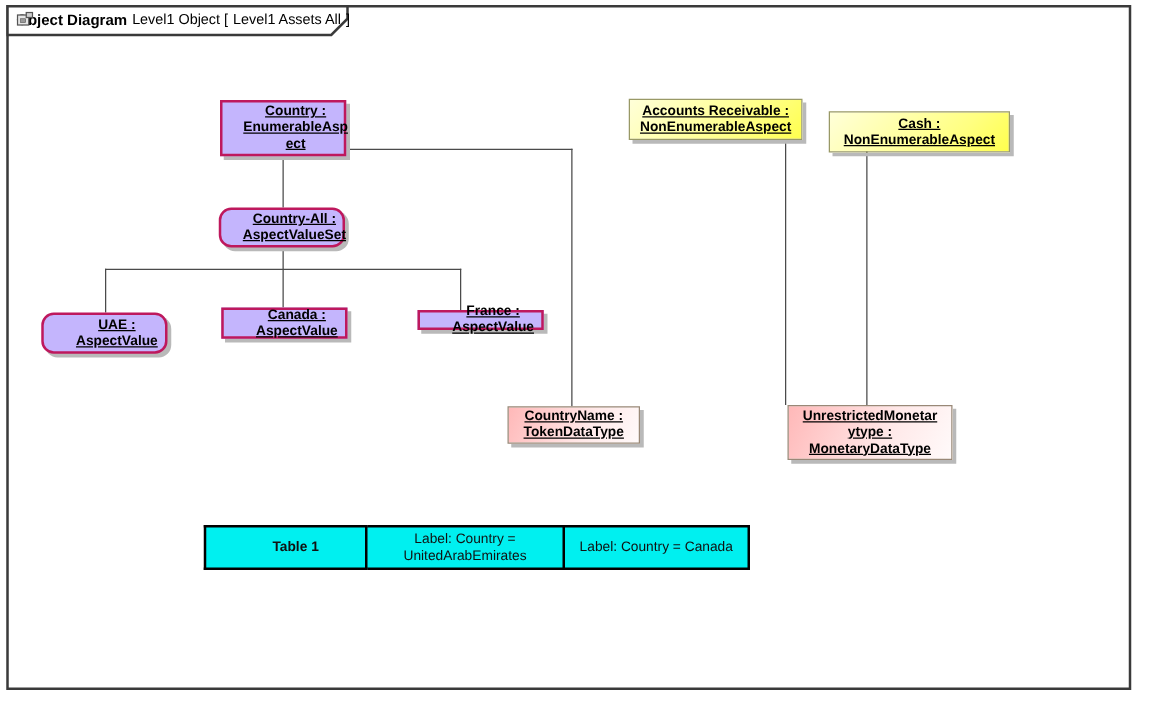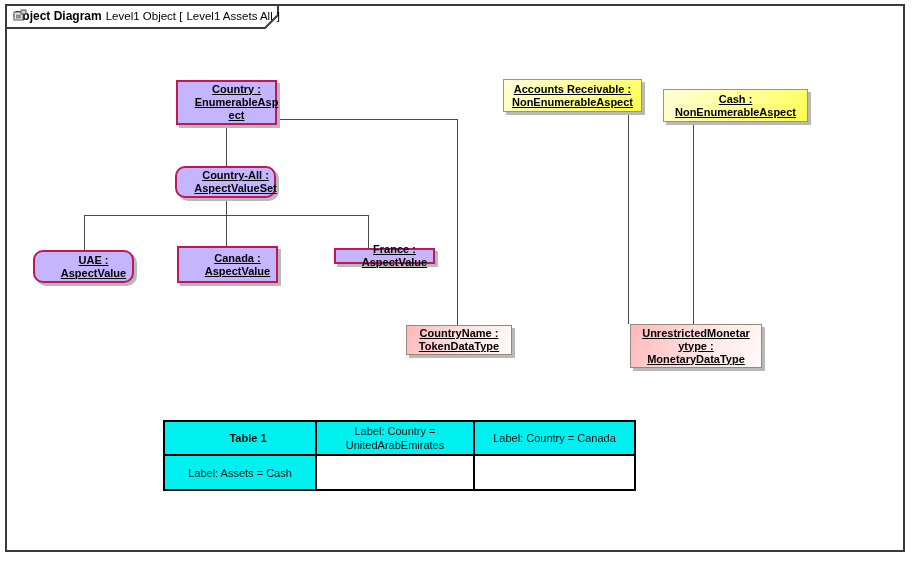--- a/index.html
+++ b/index.html
@@ -86,21 +86,21 @@
 ect</span>
 </div>
 <div class="node green" style="left:175px;top:166px;width:101px;height:32px;border-radius:10px;">
   <span class="node-label">Country-All :
 AspectValueSet</span>
 </div>
 <div class="node green" style="left:33px;top:250px;width:101px;height:33px;border-radius:10px;">
   <span class="node-label">UAE :
 AspectValue</span>
 </div>
-<div class="node green" style="left:177px;top:246px;width:101px;height:37px;">
+<div class="node green" style="left:177px;top:246px;width:101px;height:25px;">
   <span class="node-label">Canada :
 AspectValue</span>
 </div>
 <div class="node green" style="left:334px;top:248px;width:101px;height:16px;">
   <span class="node-label">France :
 AspectValue</span>
 </div>
 <div class="node yellow" style="left:503px;top:79px;width:139px;height:33px;">
   <span class="node-label">Accounts Receivable :
 NonEnumerableAspect</span>
@@ -115,24 +115,19 @@
 </div>
 <div class="node pink" style="left:590px;top:324px;width:132px;height:44px;margin-left:40px;">
   <span class="node-label">UnrestrictedMonetar
 ytype :
 MonetaryDataType</span>
 </div>
 
 <table class="obj-table">
   <tbody>
       <tr>
-    <td class="cyan tbl-title" style="width:152px;height:33px;padding-left:20px;">Table 1</td>
+    <td class="cyan tbl-title" style="width:129px;height:33px;padding-left:20px;">Table 1</td>
     <td class="cyan" style="width:158px;">Label: Country =
 UnitedArabEmirates</td>
-    <td class="cyan" style="width:161px;">Label: Country = Canada</td>
-  </tr>
-  <tr>
-    <td class="cyan" style="height:35px;">Label: Assets = Cash</td>
-    <td class="cell-white"></td>
-    <td class="cell-white"></td>
+    <td class="cyan" style="width:148px;">Label: Country = Canada</td>
   </tr>
 </tbody>
   </table>
 
 </body></html>

